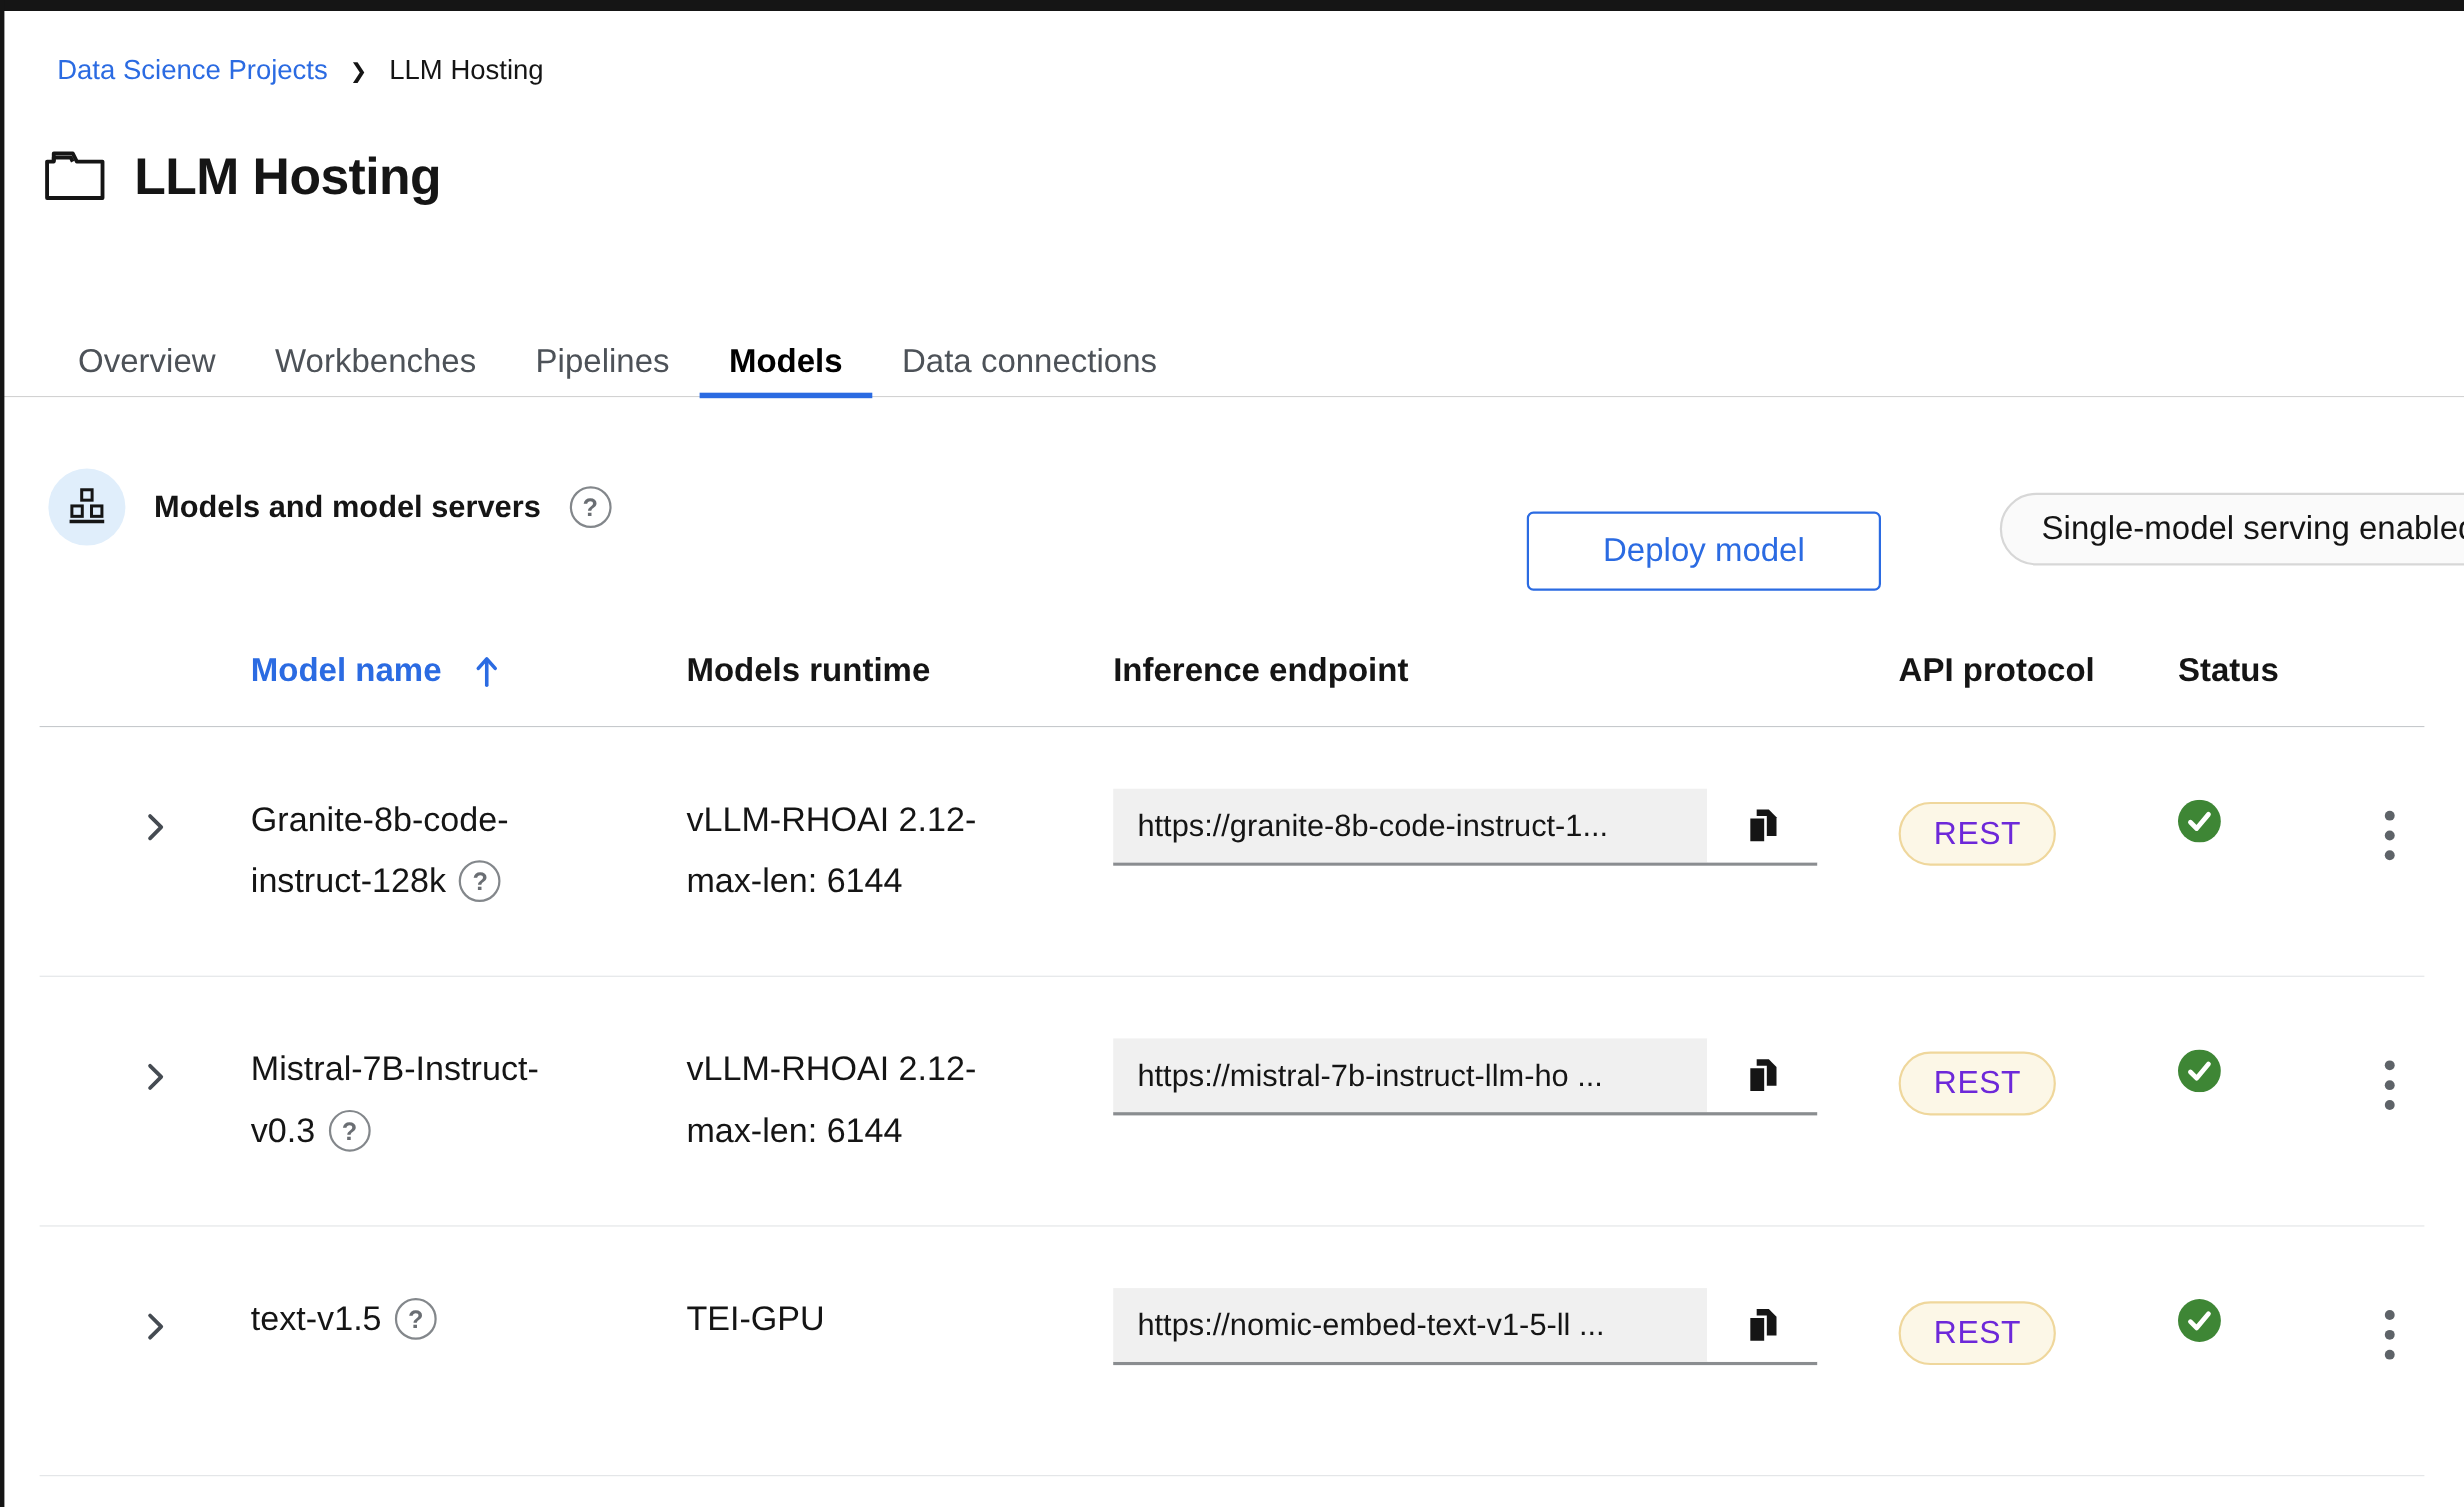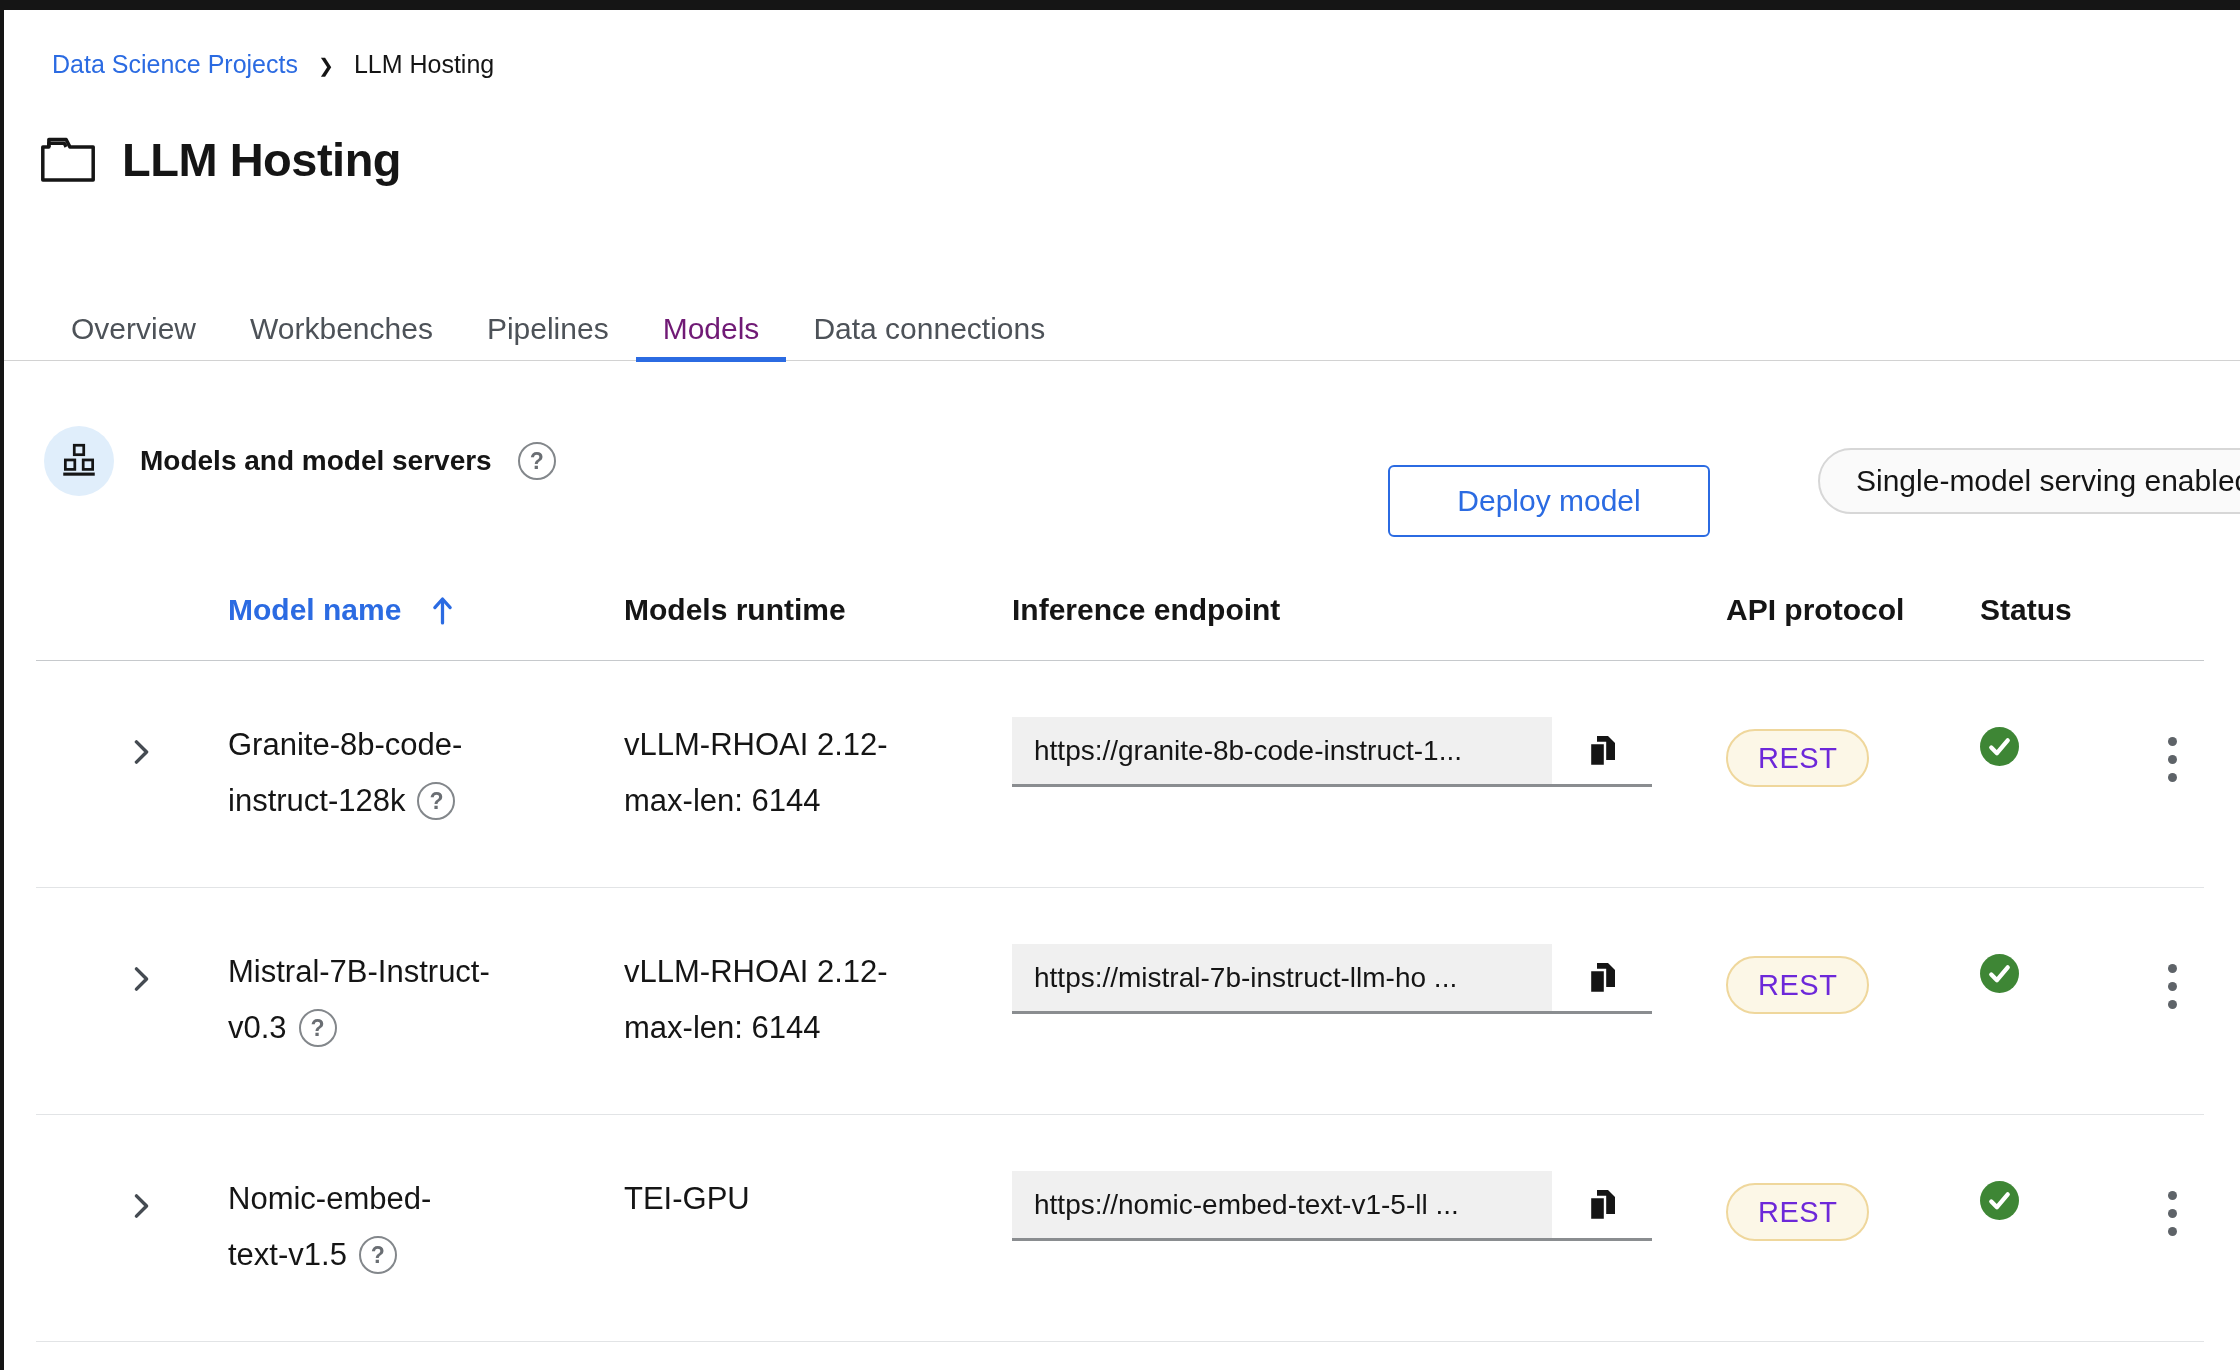--- a/index.html
+++ b/index.html
@@ -19,21 +19,21 @@
   .bc-sep{color:#151515;font-size:19px;font-weight:700;transform:translateY(1px);}
   .bc-current{color:#151515;}
 
   
   .title-row{position:absolute;left:40px;top:132px;display:flex;align-items:center;gap:26px;}
   .title-row h1{margin:0;font-size:47px;font-weight:700;letter-spacing:-0.5px;color:#151515;}
 
   
   .tabs{position:absolute;left:44px;top:298px;display:flex;z-index:2;}
   .tab{font-size:30px;color:#4D5258;padding:0 27px;height:62px;display:flex;align-items:center;position:relative;cursor:pointer;white-space:nowrap;}
-  .tab.active{color:#701a75;font-weight:400;}
+  .tab.active{color:#000000;font-weight:700;}
   .tab.active::after{content:"";position:absolute;left:0;right:0;bottom:-2px;height:5px;background:#2b6be2;}
   .tabs-divider{position:absolute;left:0;top:360px;width:100%;height:1px;background:#D2D2D2;}
 
   
   .section{position:absolute;left:44px;top:418px;height:86px;display:flex;align-items:center;gap:26px;}
   .section-icon-circle{width:70px;height:70px;border-radius:50%;background:#E0EEFB;display:flex;align-items:center;justify-content:center;flex:0 0 auto;}
   .section h2{margin:0;font-size:28px;font-weight:700;color:#151515;}
   .qicon{display:inline-flex;align-items:center;justify-content:center;width:34px;height:34px;border-radius:50%;
          border:2.5px solid #83878B;color:#6A6E73;font-size:23px;font-weight:700;line-height:1;flex:0 0 auto;cursor:pointer;background:#fff;}
   .deploy-btn{position:absolute;left:1388px;top:425px;width:322px;height:72px;background:#fff;border:2px solid #2b6be2;border-radius:6px;
@@ -239,21 +239,20 @@
 
   <div class="trow">
     <div class="cell c-expand">
       <button class="expand-btn">
         <svg width="19" height="26" viewBox="0 0 12 18" fill="none" stroke="#454B52" stroke-width="2.4" stroke-linecap="round" stroke-linejoin="round">
             <polyline points="2.5,2 9.5,9 2.5,16"></polyline>
           </svg>
       </button>
     </div>
     <div class="cell c-name">
-      <span class="name-l1">Nomic-embed-</span>
       <span class="name-l2">
         <span>text-v1.5</span>
         <span class="qicon">?</span>
       </span>
     </div>
     <div class="cell c-runtime">
       <span class="rt-l1">TEI-GPU</span>
     </div>
     <div class="cell c-endpoint">
       <div class="clip">

